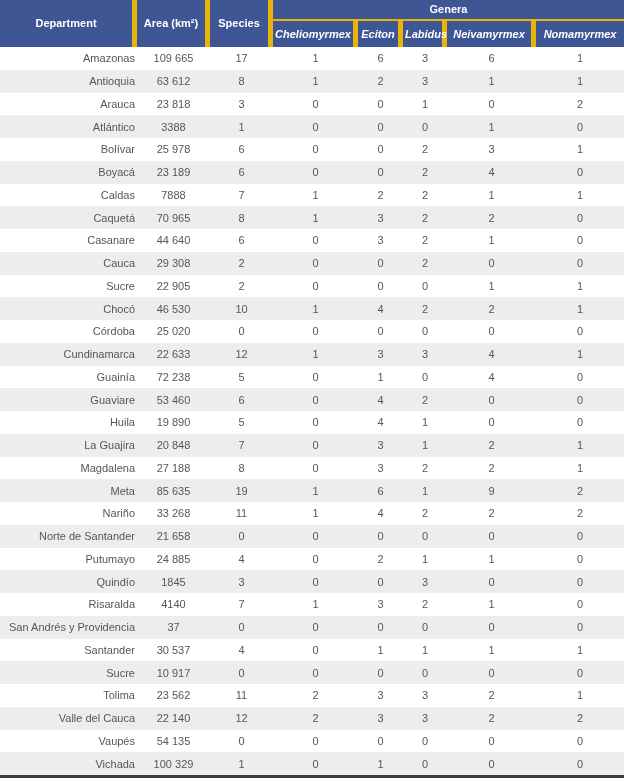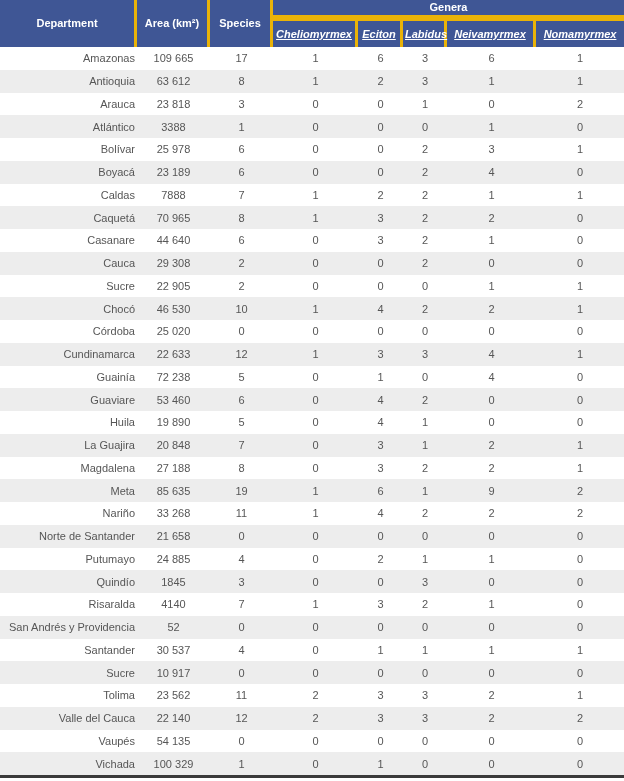--- a/index.html
+++ b/index.html
@@ -22,23 +22,23 @@
     color: #ffffff;
     font-size: 11px;
     font-weight: bold;
     vertical-align: middle;
     text-align: center;
     padding: 1px 2px;
     line-height: 1.15;
   }
   thead tr.group-row { height: 21px; }
   thead tr.genera-row { height: 26px; }
-  th.bsep-r { border-right: 3px solid #eab308; }
-  th.bsep-b { border-bottom: 6px solid #eab308; }
-  thead th.genus { font-style: italic; text-decoration: underline; }
+  th.bsep-r { border-right: 5px solid #eab308; }
+  th.bsep-b { border-bottom: 2px solid #eab308; }
+  thead th.genus { font-style: italic; }
   tbody td {
     font-size: 11px;
     color: #565656;
     text-align: center;
     vertical-align: middle;
     padding: 0 2px;
     white-space: nowrap;
     overflow: hidden;
   }
   tbody td.dept {
@@ -323,21 +323,21 @@
         <td>4140</td>
         <td>7</td>
         <td>1</td>
         <td>3</td>
         <td>2</td>
         <td>1</td>
         <td>0</td>
       </tr>
       <tr>
         <td class="dept">San Andrés y Providencia</td>
-        <td>52</td>
+        <td>37</td>
         <td>0</td>
         <td>0</td>
         <td>0</td>
         <td>0</td>
         <td>0</td>
         <td>0</td>
       </tr>
       <tr>
         <td class="dept">Santander</td>
         <td>30 537</td>

